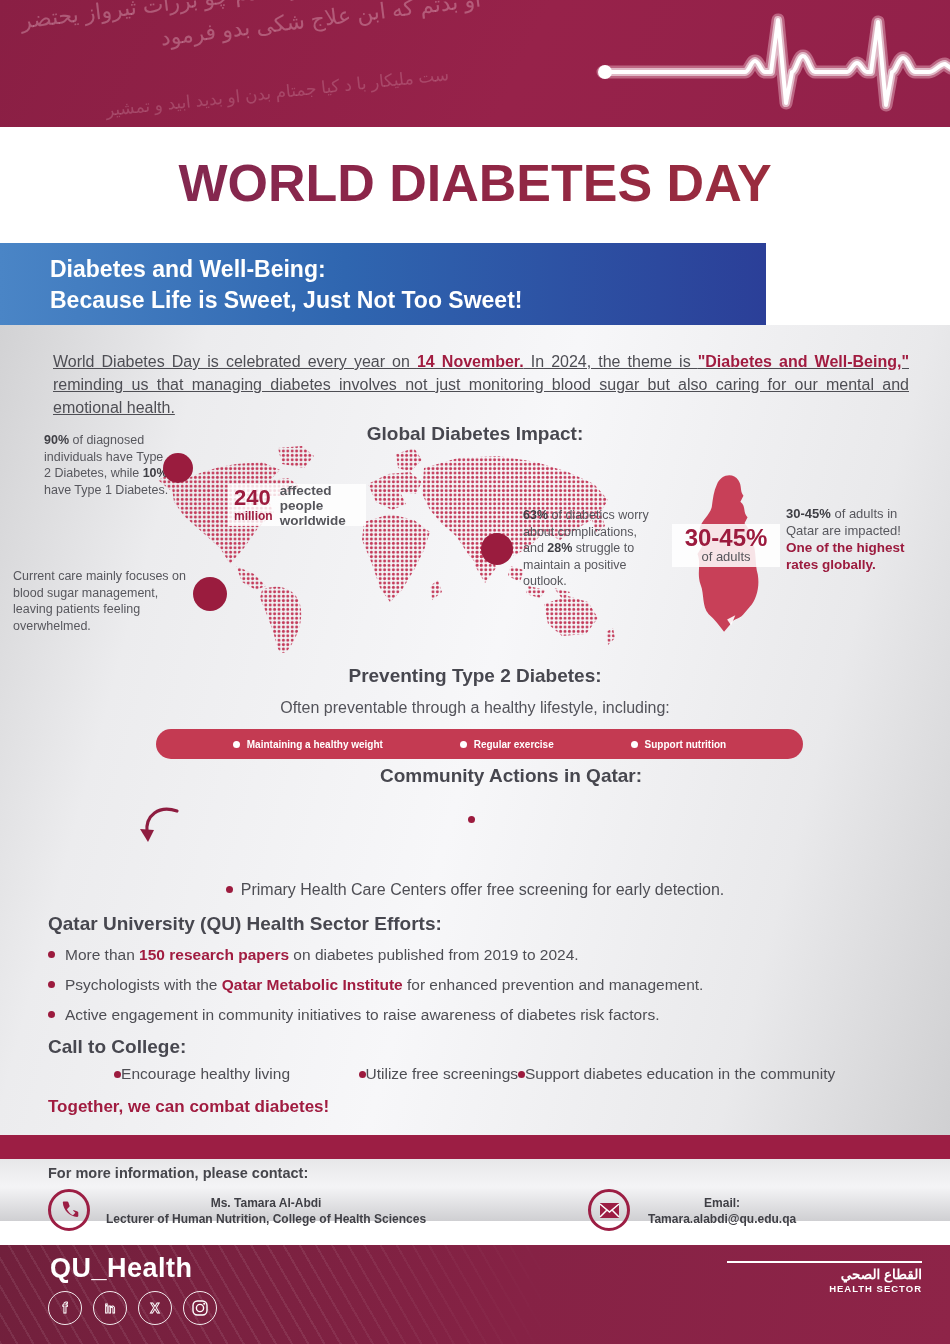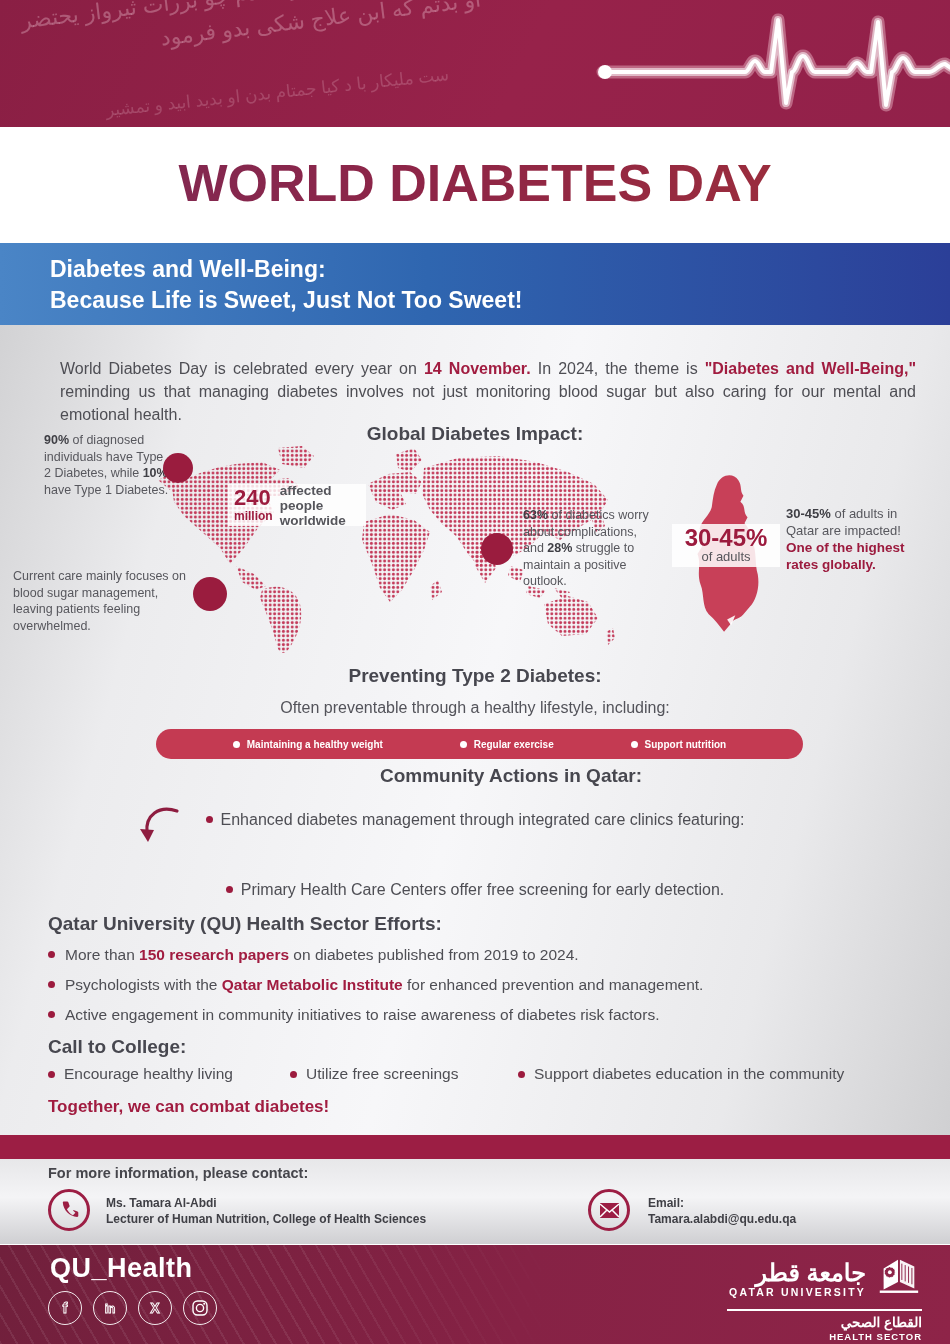--- a/index.html
+++ b/index.html
@@ -18,21 +18,21 @@
   .ecg{left:595px;top:0;width:355px;height:127px;}
 
   
   .title-band{left:0;top:127px;width:950px;height:116px;background:#ffffff;}
   .main-title{width:100%;text-align:center;top:26px;left:0;
     font-size:52px;font-weight:bold;letter-spacing:0px;
     background:linear-gradient(90deg,#7c2a56 0%,#8e2547 45%,#a03038 100%);
     -webkit-background-clip:text;background-clip:text;color:transparent;}
 
   
-  .blue-banner{left:0;top:243px;width:950px;height:82px;
+  .blue-banner{left:0;top:243px;width:766px;height:82px;
     background:linear-gradient(90deg,#4a85c6 0%,#2f66b0 45%,#2b3f98 100%);}
   .blue-banner .l1,.blue-banner .l2{left:50px;color:#ffffff;font-weight:bold;font-size:23px;}
   .blue-banner .l1{top:13px;}
   .blue-banner .l2{top:44px;}
 
   
   .content{left:0;top:325px;width:950px;height:810px;
     background:linear-gradient(105deg,#d2d2d4 0%,#ececee 18%,#f7f7f9 50%,#e9e9eb 80%,#d0d0d2 100%);}
   .intro{left:48px;top:20px;width:856px;font-size:16px;line-height:23px;
     color:#4e4e54;text-align:justify;}
@@ -73,29 +73,29 @@
   .bullet-line{width:100%;left:0;text-align:center;font-size:16px;color:#4e4e54;}
   .rdot{display:inline-block;width:7px;height:7px;border-radius:50%;background:#9c1b3e;
     vertical-align:middle;margin-right:8px;margin-top:-3px;}
   .arrow{left:135px;top:478px;width:50px;height:48px;}
   .pill2{left:42px;top:517px;width:866px;height:29px;background:#c43a52;border-radius:15px;
     display:flex;align-items:center;justify-content:center;color:#fff;font-weight:bold;
     font-size:13.5px;letter-spacing:-0.2px;}
   .blist{left:48px;width:860px;font-size:15.5px;color:#4e4e54;}
   .blist .rdot{margin-right:10px;}
   .cta-row{left:48px;top:740px;width:860px;font-size:15.5px;color:#4e4e54;display:flex;gap:0;}
-  .cta-row .item{display:flex;align-items:center;gap:9px;}
+  .cta-row .item{display:flex;align-items:center;justify-content:flex-end;}
   .cta-row .item:nth-child(1){width:242px;}
   .cta-row .item:nth-child(2){width:228px;}
   .closing{left:48px;top:772px;font-size:17px;font-weight:bold;color:#a11c40;}
 
   
   .divider{left:0;top:1135px;width:950px;height:24px;background:#9c1e44;}
-  .contact{left:0;top:1159px;width:950px;height:85px;
-    background:linear-gradient(180deg,#e7e7e9 0%,#f4f4f6 45%,#cfcfd2 100%);}
+  .contact{left:0;top:1159px;width:950px;height:62px;
+    background:linear-gradient(180deg,#e7e7e9 0%,#f4f4f6 45%,#cfcfd2 100%);text-align:center;}
   .contact-h{left:48px;top:6px;font-size:14.5px;font-weight:bold;color:#46464c;}
   .cicon{width:42px;height:42px;border:3px solid #9c1e44;border-radius:50%;box-sizing:border-box;
     display:flex;align-items:center;justify-content:center;}
   .ph{left:48px;top:30px;}
   .em{left:588px;top:30px;}
   .ctext{font-size:12px;line-height:16px;color:#3f3f45;font-weight:bold;}
   .ct1{left:106px;top:36px;}
   .ct2{left:648px;top:36px;}
 
   
@@ -140,21 +140,21 @@
     <div class="abs main-title">WORLD DIABETES DAY</div>
   </div>
 
   <div class="abs blue-banner">
     <div class="abs l1">Diabetes and Well-Being:</div>
     <div class="abs l2">Because Life is Sweet, Just Not Too Sweet!</div>
   </div>
 
   <div class="abs content">
 
-    <p class="abs intro" style="margin:12px;"><span>World Diabetes Day is celebrated every year on </span><span class="red-b">14 November.</span><span> In 2024, the theme is </span><span class="red-b">"Diabetes and Well-Being,"</span><span> reminding us that managing diabetes involves not just monitoring blood sugar but also caring for our mental and emotional health.</span></p>
+    <p class="abs intro" style="margin:5px;text-decoration:underline;"><span>World Diabetes Day is celebrated every year on </span><span class="red-b">14 November.</span><span> In 2024, the theme is </span><span class="red-b">"Diabetes and Well-Being,"</span><span> reminding us that managing diabetes involves not just monitoring blood sugar but also caring for our mental and emotional health.</span></p>
 
     <div class="abs h-center" style="top:98px;">Global Diabetes Impact:</div>
 
     <svg class="abs worldmap" viewBox="0 0 478 215">
       <defs>
         <pattern id="halftone" width="4.4" height="4.4" patternUnits="userSpaceOnUse">
           <circle cx="2.2" cy="2.2" r="1.45" fill="#c33a5a"></circle>
         </pattern>
       </defs>
       <g fill="url(#halftone)">
@@ -216,21 +216,21 @@
           <span class="wdot"></span>
           <span>Regular exercise</span>
         </span>
       <span class="pill-item">
           <span class="wdot"></span>
           <span>Support nutrition</span>
         </span>
     </div>
 
     <div class="abs h-center" style="top:440px;padding-left:36px;">Community Actions in Qatar:</div>
-    <div class="abs bullet-line" style="top:486px;"><span class="rdot"></span><span>Enhanced diabetes management through integrated care clinics featuring:</span></div>
+    <div class="abs bullet-line" style="top:486px;"><span class="rdot"></span></div>
     <svg class="abs arrow" viewBox="0 0 50 48">
       <path d="M42,8 C24,2 10,12 12,30" fill="none" stroke="#8e1d40" stroke-width="3.2" stroke-linecap="round"></path>
       <path d="M5,26 L13,39 L19,27 Z" fill="#8e1d40"></path>
     </svg>
     <div class="abs bullet-line" style="top:556px;"><span class="rdot"></span><span>Primary Health Care Centers offer free screening for early detection.</span></div>
 
     <div class="abs h-left" style="top:588px;">Qatar University (QU) Health Sector Efforts:</div>
     <div class="abs blist" style="top:621px;"><span class="rdot"></span><span>More than </span><span class="red-b">150 research papers</span><span> on diabetes published from 2019 to 2024.</span></div>
     <div class="abs blist" style="top:651px;"><span class="rdot"></span><span>Psychologists with the </span><span class="red-b">Qatar Metabolic Institute</span><span> for enhanced prevention and management.</span></div>
     <div class="abs blist" style="top:681px;"><span class="rdot"></span><span>Active engagement in community initiatives to raise awareness of diabetes risk factors.</span></div>
@@ -299,41 +299,19 @@
         </span>
       <span class="soc">
           <svg width="18" height="18" viewBox="0 0 18 18">
             <rect x="2" y="2" width="14" height="14" rx="4.5" fill="none" stroke="#fff" stroke-width="1.4"></rect>
             <circle cx="9" cy="9" r="3.6" fill="none" stroke="#fff" stroke-width="1.4"></circle>
             <circle cx="13.2" cy="4.8" r="1" fill="#fff"></circle>
           </svg>
         </span>
     </div>
     <div class="abs logo">
-      <div class="logo-top">
-        <div class="logo-names">
-          <div class="ar-name">جامعة قطر</div>
-          <div class="en-name">QATAR UNIVERSITY</div>
-        </div>
-        <svg width="48" height="48" viewBox="0 0 50 50">
-          <g fill="#ffffff">
-            <path d="M10,36 L10,14 L25,5 L25,28 Z"></path>
-            <path d="M27,5 L42,12 L42,35 L27,28 Z" opacity="0.95"></path>
-            <rect x="6" y="37" width="40" height="2.5"></rect>
-          </g>
-          <g stroke="#8e2448" stroke-width="1">
-            <line x1="29" y1="9" x2="29" y2="26"></line>
-              <line x1="32.5" y1="10.5" x2="32.5" y2="27.5"></line>
-              <line x1="36" y1="12" x2="36" y2="29"></line>
-              <line x1="39.5" y1="13.5" x2="39.5" y2="30.5"></line>
-          </g>
-          <circle cx="16.5" cy="18" r="5.5" fill="#8e2448"></circle>
-          <circle cx="16.5" cy="18" r="5.5" fill="none" stroke="#ffffff" stroke-width="1" stroke-dasharray="1.6 1.6"></circle>
-          <circle cx="16.5" cy="18" r="2" fill="#ffffff"></circle>
-        </svg>
-      </div>
       <hr class="logo-rule">
       <div class="ar-sector">القطاع الصحي</div>
       <div class="en-sector">HEALTH SECTOR</div>
     </div>
   </div>
 
 </div>
 
 </body></html>

